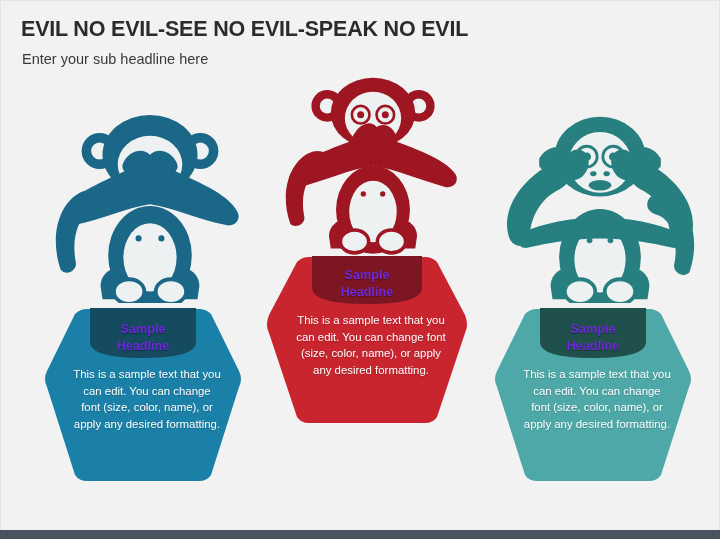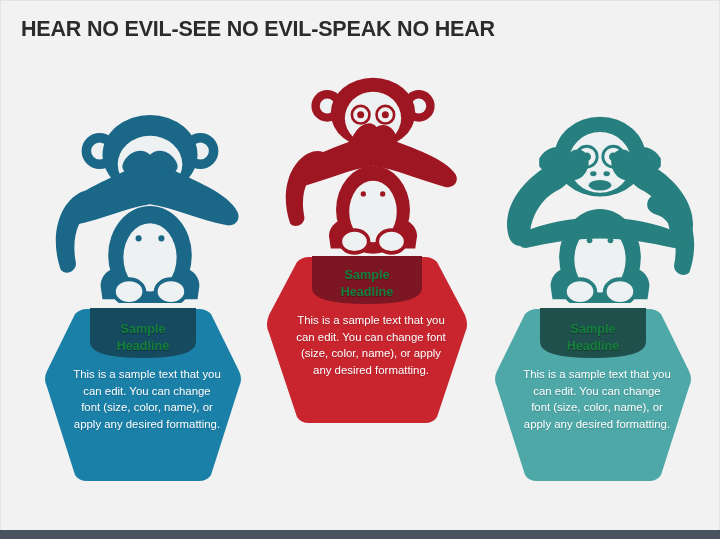--- a/index.html
+++ b/index.html
@@ -61,21 +61,21 @@
   .hexbody svg{display:block;width:100%;height:100%;}
   .headband{
     position:absolute;
     left:50%;transform:translateX(-50%);
     top:1px;
   }
   .headband svg{display:block;}
   .headtext{
     position:absolute;left:0;top:0;width:100%;
     text-align:center;
-    color:#15803d;
+    color:#6d28d9;
     font-weight:bold;
     font-size:12.6px;
     line-height:16.5px;
     text-shadow:0 1px 1px rgba(0,0,0,.35);
     pointer-events:none;
   }
   .bodytext{
     position:absolute;left:4px;width:100%;
     text-align:center;
     color:#ffffff;
@@ -101,21 +101,22 @@
   #card-right{left:492px;top:306px;width:200px;height:176px;}
   #card-right .headtext{top:14px;}
   #card-right .bodytext{top:59px;}
 </style>
 </head>
 <body>
 
 <div id="slide">
   <div id="canvas">
 
-    <div id="title">HEAR NO EVIL-SEE NO EVIL-SPEAK NO HEAR</div>
+    <div id="title">EVIL NO EVIL-SEE NO EVIL-SPEAK NO EVIL</div>
+    <div id="subtitle">Enter your sub headline here</div>
 
     <div class="monkey" style="left:54px;top:112px;">
       <svg width="190" height="190" viewBox="0 0 200 200" aria-hidden="true">
         <g fill="#1a6788">
 
           <path d="M6 165 C-6 130 4 96 26 84 C38 78 48 82 50 90 C52 98 45 102 38 104 C24 110 17 132 22 158 C23 166 12 172 6 165 Z"></path>
 
           <ellipse cx="100" cy="150" rx="44" ry="52"></ellipse>
 
           <path d="M48 182 C48 166 66 158 84 162 L84 196 L50 196 Z"></path>

